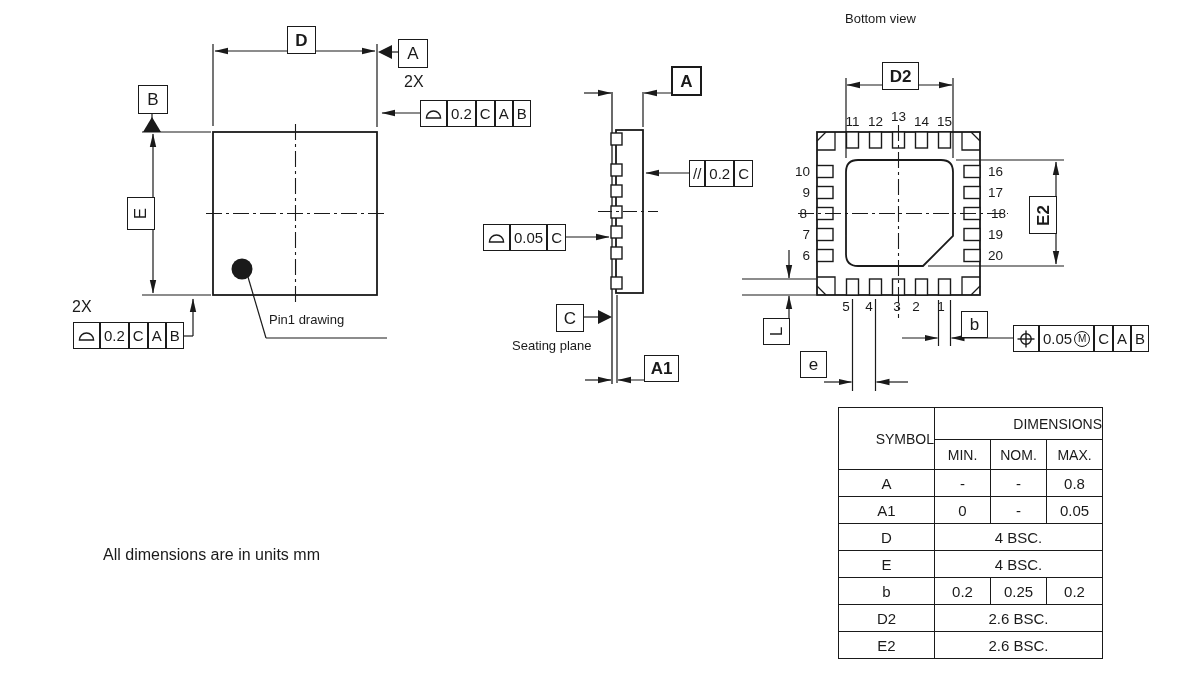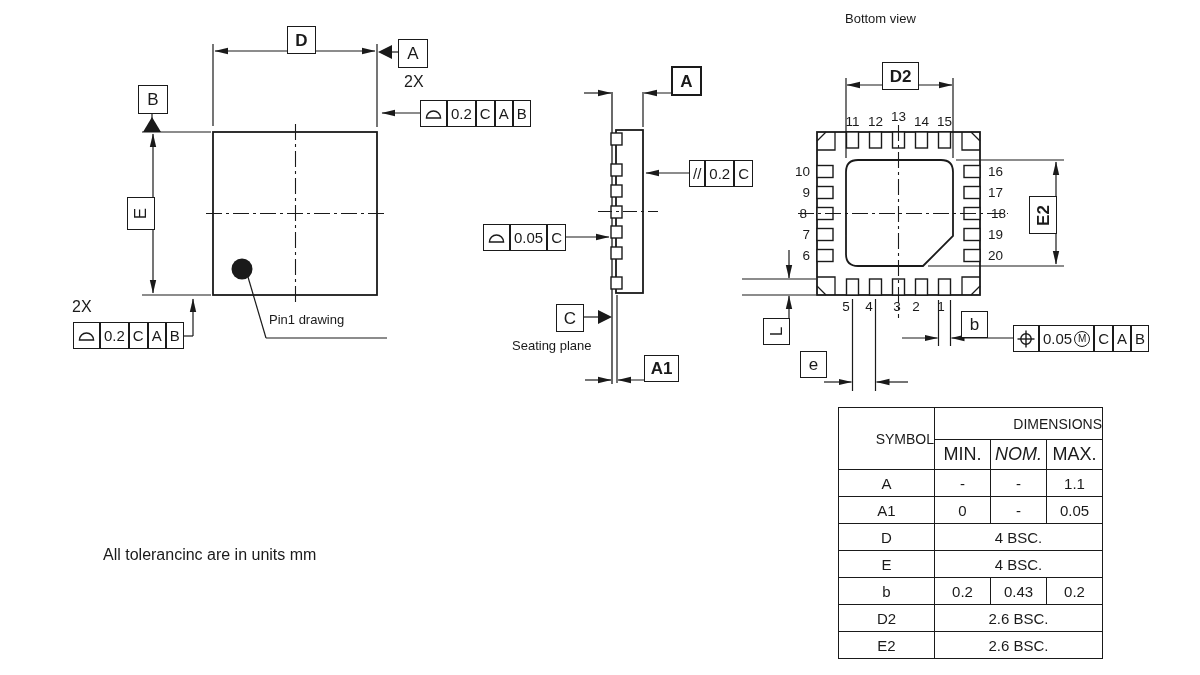--- a/index.html
+++ b/index.html
@@ -25,24 +25,24 @@
            font-size:10px;margin-left:2px;}
   .freetext{position:absolute;font-size:13px;line-height:1;white-space:nowrap;}
   .notes{position:absolute;left:103px;top:543px;font-size:16px;line-height:23px;white-space:nowrap;}
   .notes .sym{display:inline-block;vertical-align:-5px;}
   table.dims{position:absolute;left:838px;top:407px;border-collapse:collapse;
              background:#fff;table-layout:fixed;}
   table.dims td,table.dims th{border:1.5px solid #1a1a1a;text-align:center;
              font-size:15px;font-weight:normal;padding:0;}
   table.dims .c-sym{width:95px;}
   table.dims .c-min{width:55px;}
-  table.dims .c-nom{width:55px;font-style:italic;}
+  table.dims .c-nom{width:55px;}
   table.dims .c-max{width:55px;margin-left:12px;}
   table.dims .hrow1 th{height:31px;font-size:14px;text-align:right;}
-  table.dims .hrow2 th{height:29px;font-size:18px;}
+  table.dims .hrow2 th{height:29px;font-size:14px;}
   table.dims .drow td{height:26px;}
 </style>
 </head>
 <body>
 
 <div class="stage">
 
 <svg width="1200" height="675" viewBox="0 0 1200 675">
   <defs>
     <marker id="ae" markerWidth="14" markerHeight="8" refX="13" refY="4" orient="auto-start-reverse" markerUnits="userSpaceOnUse">
@@ -339,51 +339,51 @@
   </tr>
   <tr class="hrow2">
     <th class="c-min">MIN.</th>
     <th class="c-nom">NOM.</th>
     <th class="c-max">MAX.</th>
   </tr>
   <tr class="drow">
     <td>A</td>
     <td>-</td>
     <td>-</td>
-    <td>1.1</td>
+    <td>0.8</td>
   </tr>
   <tr class="drow">
     <td>A1</td>
     <td>0</td>
     <td>-</td>
     <td>0.05</td>
   </tr>
   <tr class="drow">
     <td>D</td>
     <td colspan="3">4 BSC.</td>
   </tr>
   <tr class="drow">
     <td>E</td>
     <td colspan="3">4 BSC.</td>
   </tr>
   <tr class="drow">
     <td>b</td>
     <td>0.2</td>
-    <td>0.43</td>
+    <td>0.25</td>
     <td>0.2</td>
   </tr>
   <tr class="drow">
     <td>D2</td>
     <td colspan="3">2.6 BSC.</td>
   </tr>
   <tr class="drow">
     <td>E2</td>
     <td colspan="3">2.6 BSC.</td>
   </tr>
 </tbody>
     </table>
 
 
 <div class="notes">
-  <div>All tolerancinc are in units mm</div>
+  <div>All dimensions are in units mm</div>
 </div>
 
 </div>
 
 </body></html>

